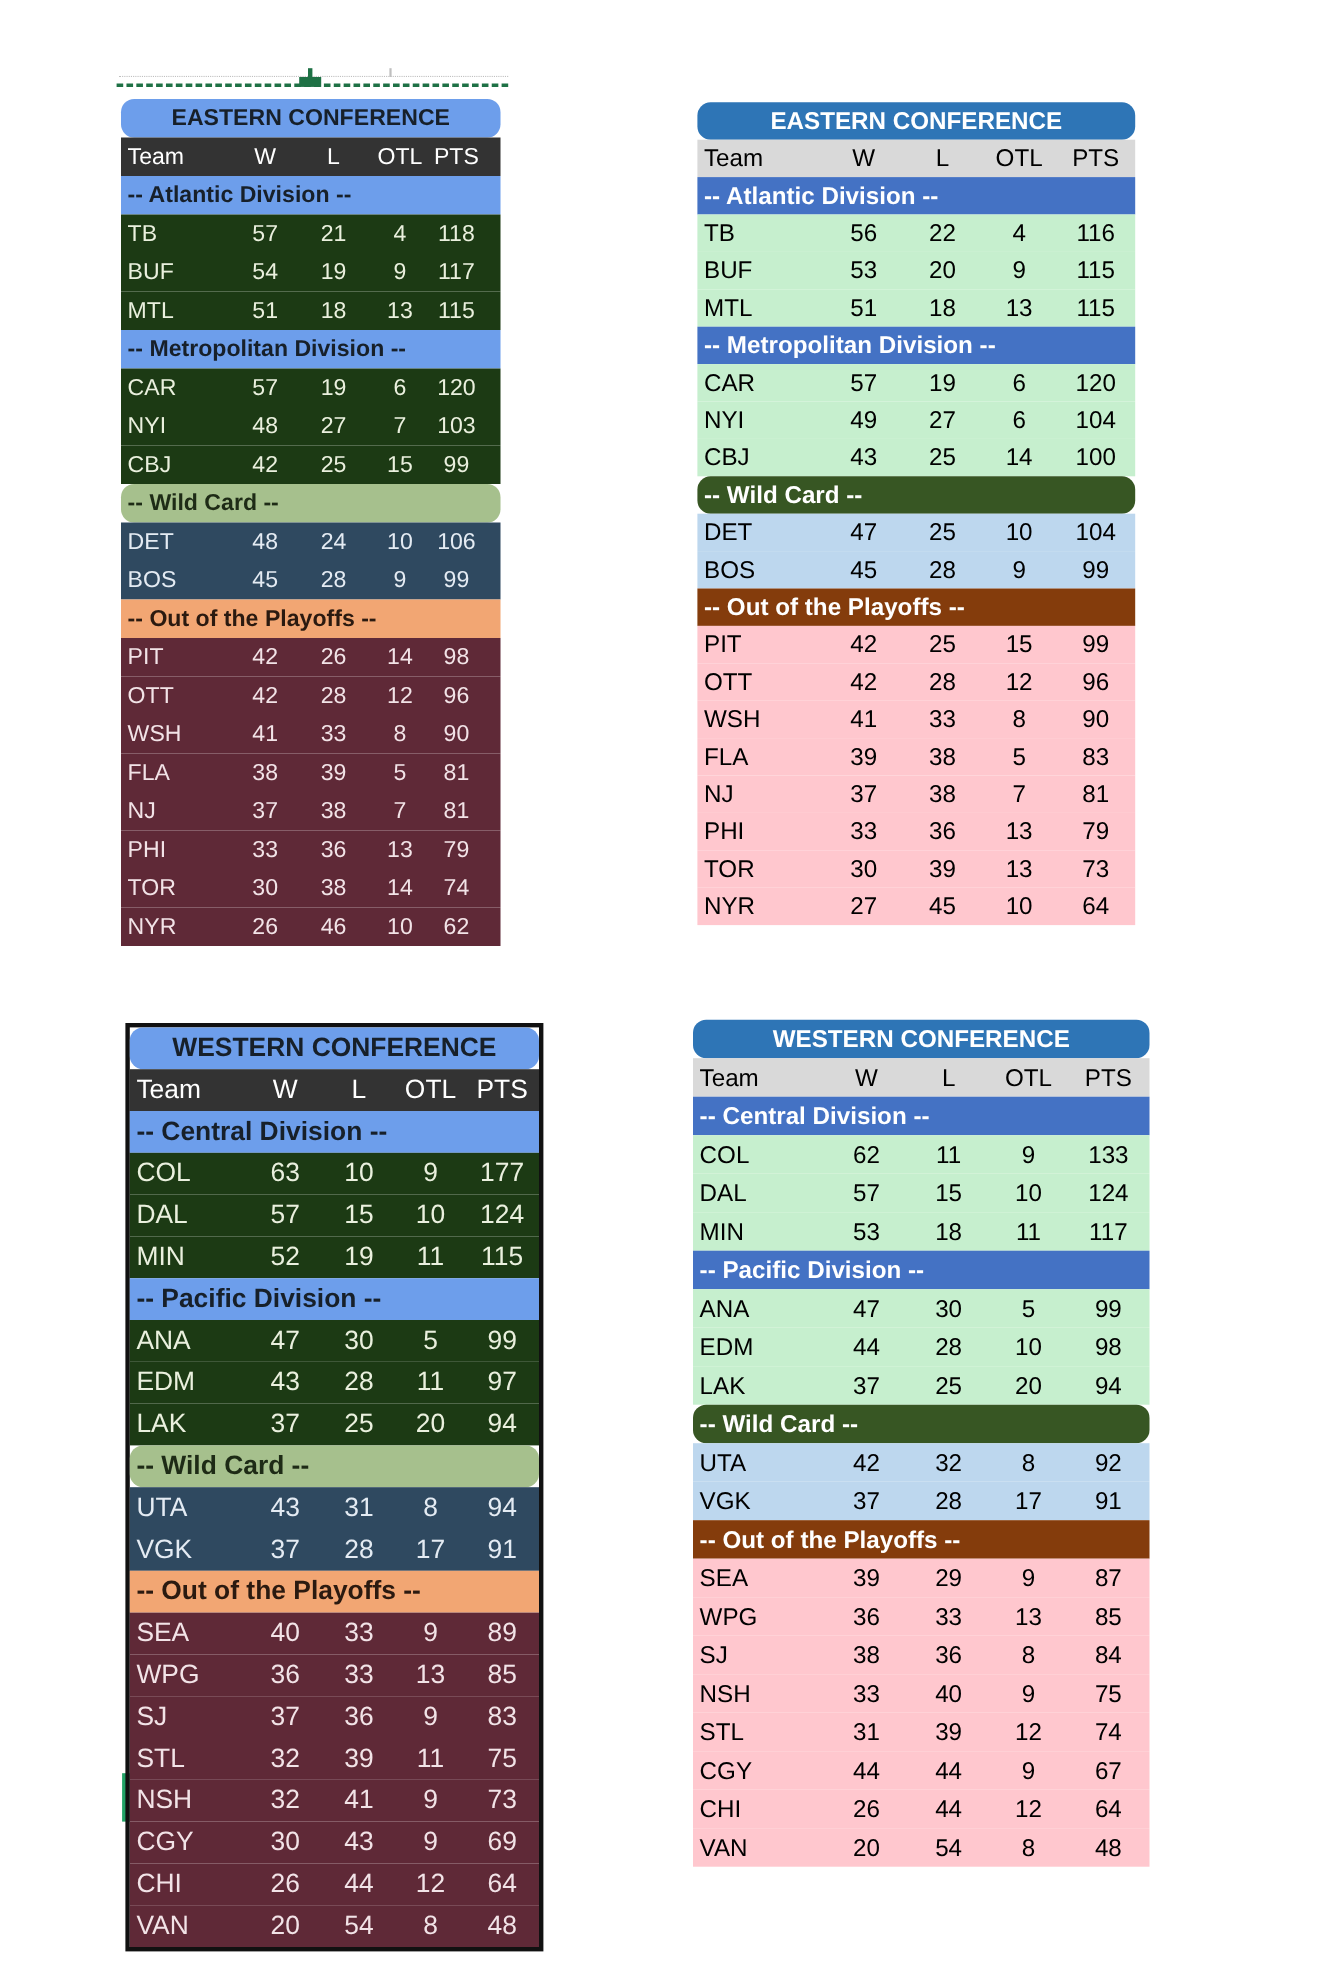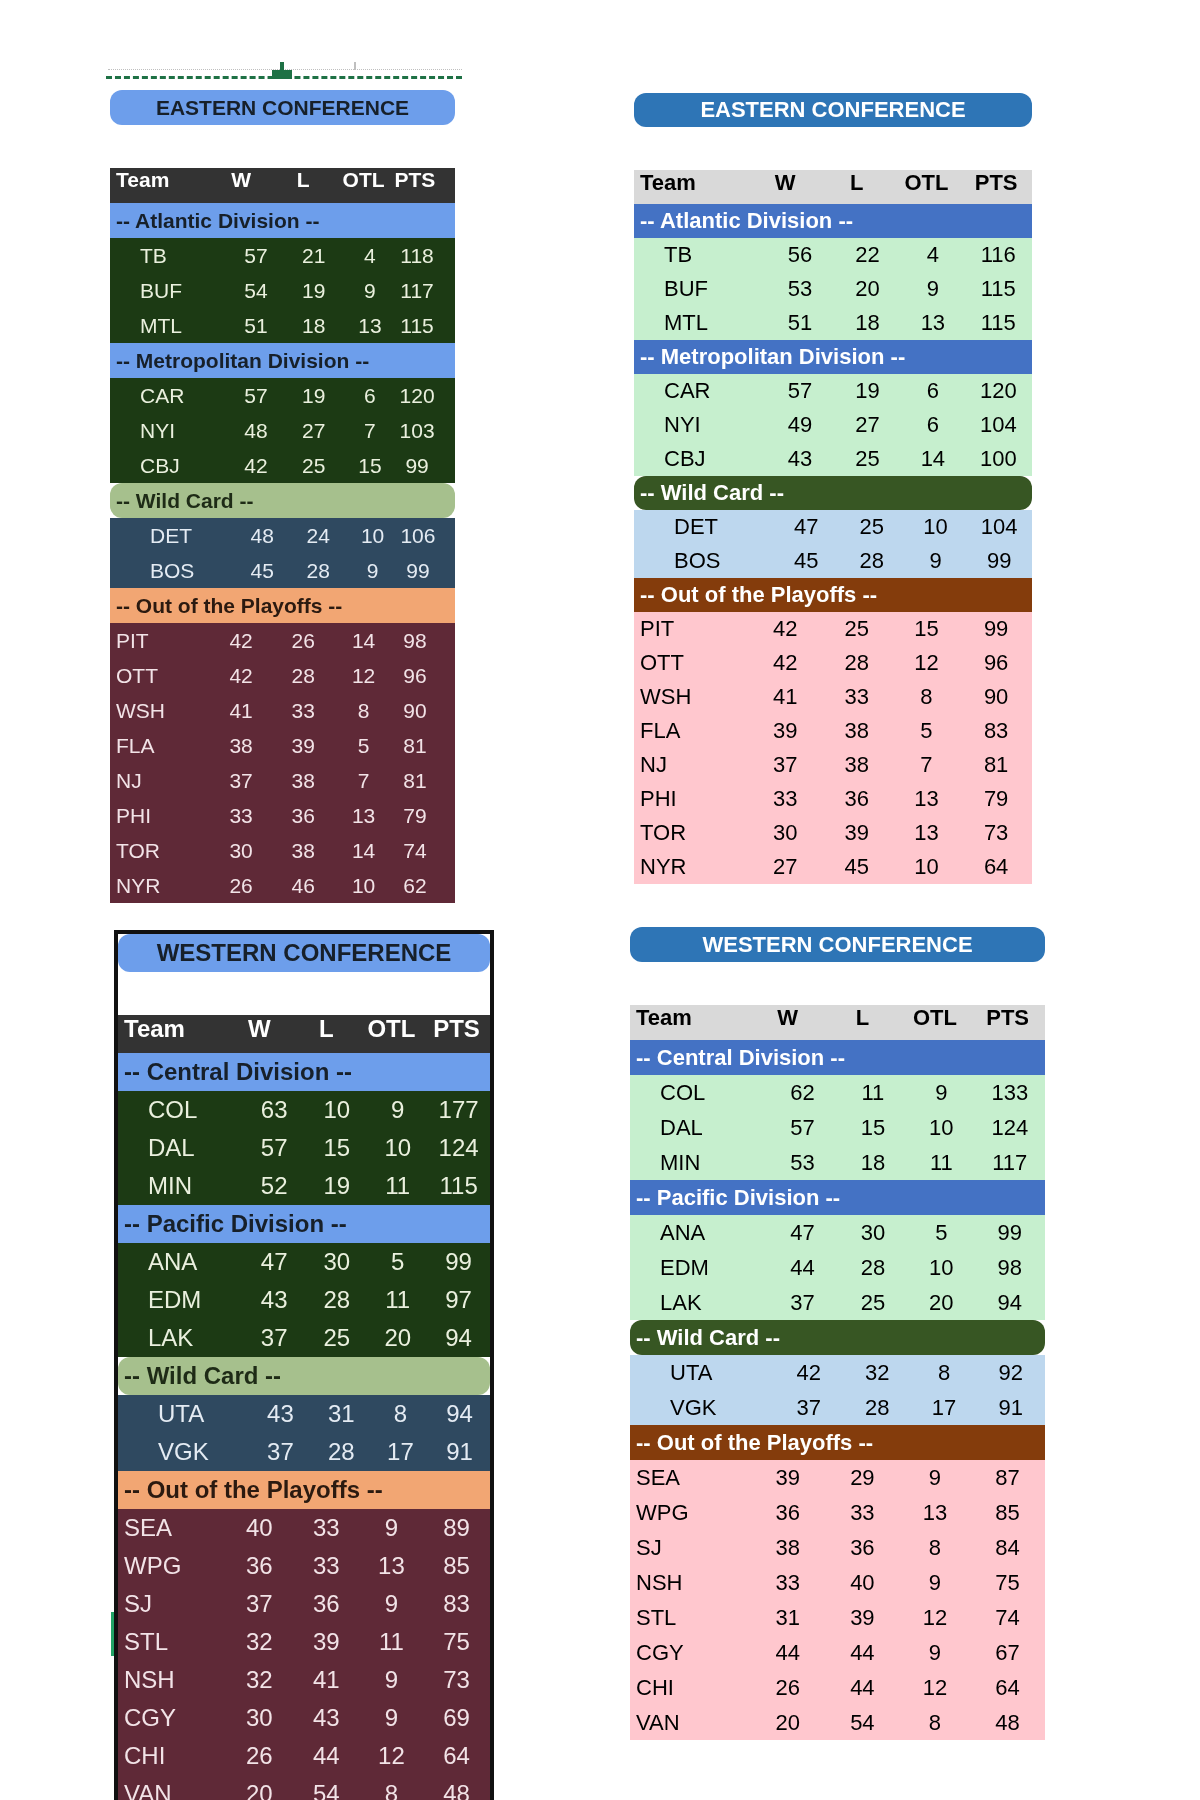--- a/index.html
+++ b/index.html
@@ -7,32 +7,32 @@
     position:relative;width:1200px;height:1800px;background:#ffffff;overflow:hidden;
     font-family:"Liberation Sans",sans-serif;
   }
   .board{position:absolute;box-sizing:content-box;}
   .board .title{
     display:flex;align-items:center;justify-content:center;
     height:var(--rh);font-weight:bold;
     background:var(--title-bg);color:var(--title-text);border-radius:12px;
   }
   .board .hrow{
-    display:flex;align-items:flex-start;height:var(--rh);font-weight:bold;
-    background:var(--header-bg);color:var(--header-text);margin-top:43px;
+    display:flex;align-items:center;height:var(--rh);font-weight:normal;
+    background:var(--header-bg);color:var(--header-text);
   }
   .row{display:flex;align-items:center;height:var(--rh);}
   .sec{
     display:flex;align-items:center;height:var(--rh);
     padding-left:6px;font-weight:bold;box-sizing:border-box;
   }
   .sec-division{background:var(--division-bg);color:var(--division-text);}
-  .row-playoff{background:var(--playoff-bg);color:var(--playoff-text);padding-left:24px;}
+  .row-playoff{background:var(--playoff-bg);color:var(--playoff-text);}
   .sec-wild{background:var(--wild-header-bg);color:var(--wild-header-text);border-radius:12px;}
-  .row-wild{background:var(--wild-bg);color:var(--wild-text);padding-left:34px;}
+  .row-wild{background:var(--wild-bg);color:var(--wild-text);}
   .sec-out{background:var(--out-header-bg);color:var(--out-header-text);}
   .row-out{background:var(--out-bg);color:var(--out-text);}
   .cell{box-sizing:border-box;white-space:nowrap;overflow:hidden;}
   .c0{width:29%;padding-left:6px;text-align:left;}
   .c1{width:18%;text-align:center;}
   .c2{width:18%;text-align:center;}
   .c3{width:17%;text-align:center;}
   .c4{width:18%;text-align:center;}
 
   #t-east-dark{left:110px;top:90px;width:345px;--rh:35px;font-size:21px;}

